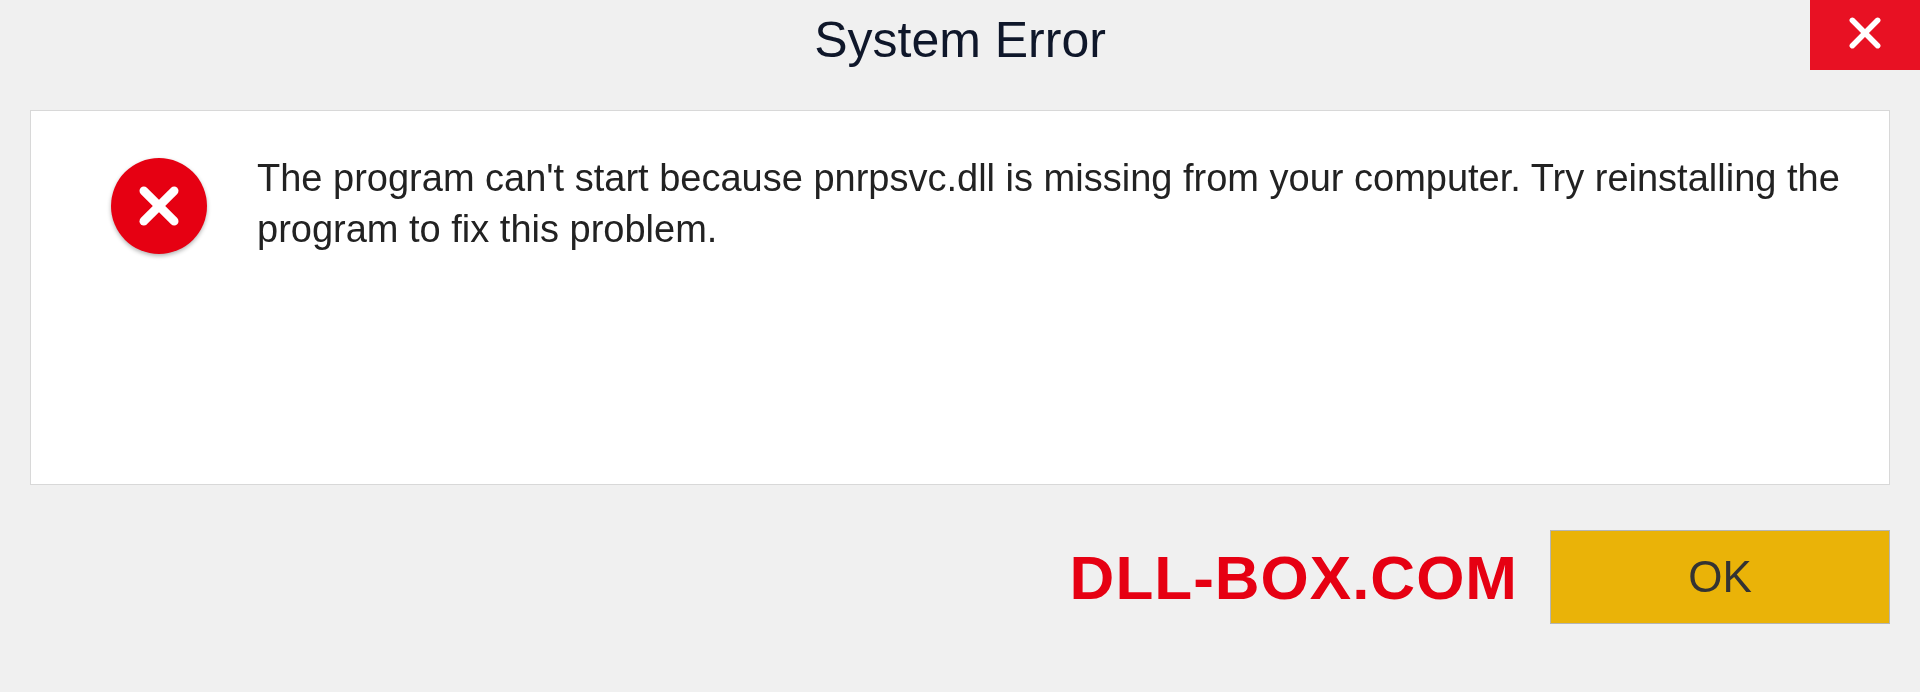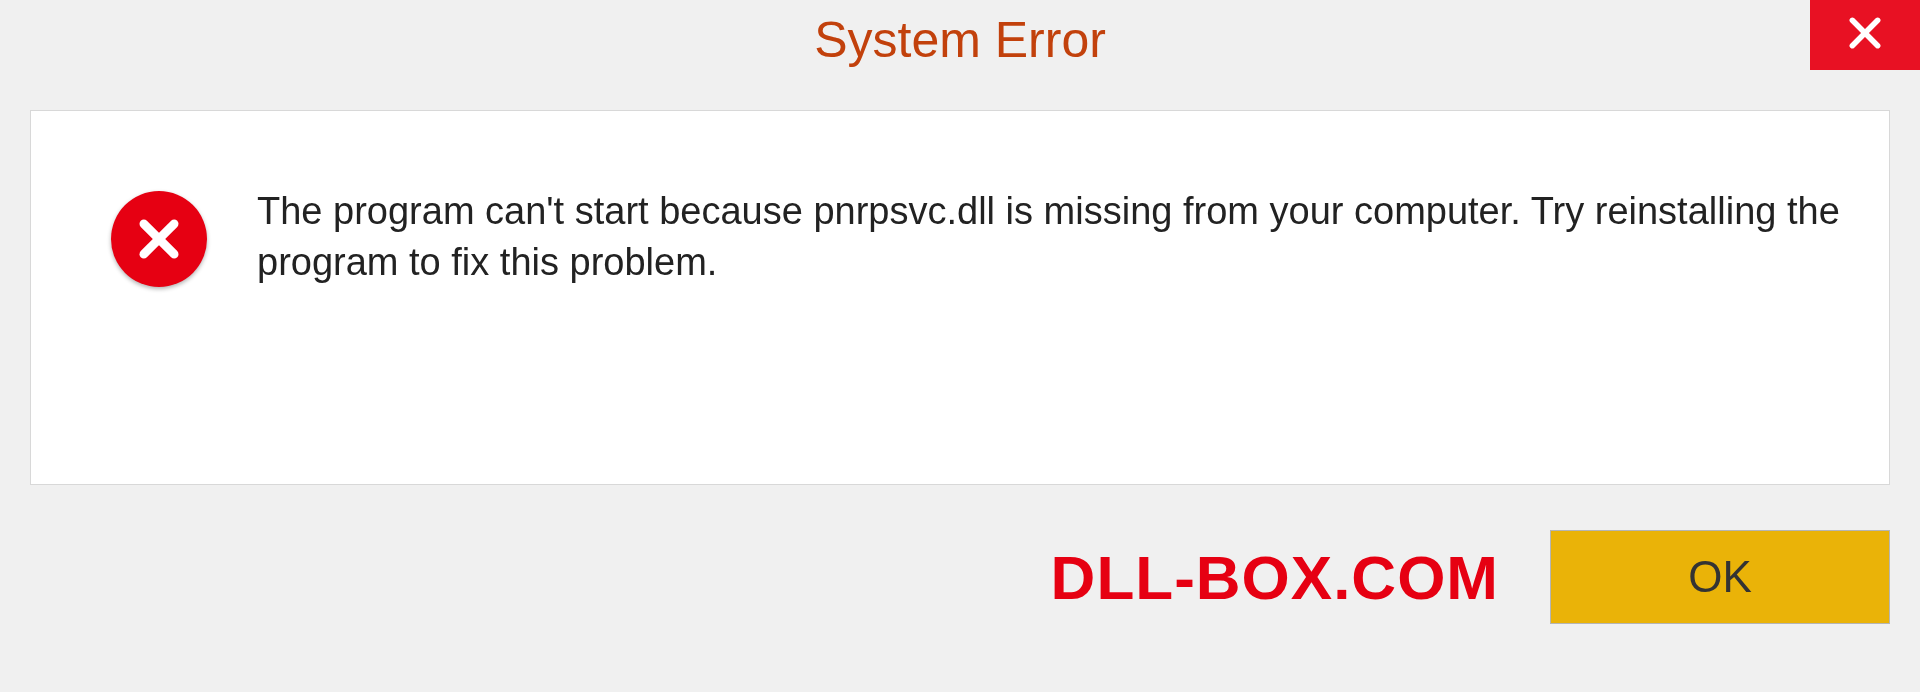--- a/index.html
+++ b/index.html
@@ -25,21 +25,21 @@
     .titlebar {
       position: relative;
       height: 80px;
       display: flex;
       align-items: center;
       justify-content: center;
     }
     .title {
       font-size: 50px;
       font-weight: 400;
-      color: #c2410c;
+      color: #0f172a;
       text-align: center;
     }
     .close-btn {
       position: absolute;
       top: 0;
       right: 0;
       width: 110px;
       height: 70px;
       background: #e81123;
       display: flex;
@@ -51,21 +51,21 @@
       width: 38px;
       height: 38px;
     }
     .content-panel {
       margin: 30px 30px 0 30px;
       background: #ffffff;
       border: 1px solid #d8d8d8;
       height: 375px;
       display: flex;
       align-items: flex-start;
-      padding: 75px 40px 40px 80px;
+      padding: 42px 40px 40px 80px;
     }
     .error-icon {
       flex-shrink: 0;
       margin-right: 50px;
       margin-top: 5px;
     }
     .error-icon-circle {
       width: 96px;
       height: 96px;
       border-radius: 50%;
@@ -83,21 +83,21 @@
       font-size: 38px;
       color: #222;
       line-height: 1.35;
       font-weight: 400;
     }
     .footer {
       margin: 45px 30px 30px 30px;
       display: flex;
       justify-content: flex-end;
       align-items: center;
-      gap: 51px;
+      gap: 32px;
     }
     .watermark {
       font-size: 62px;
       font-weight: 800;
       color: #e60012;
       letter-spacing: 1px;
       font-family: Arial, sans-serif;
     }
     .ok-btn {
       width: 340px;

